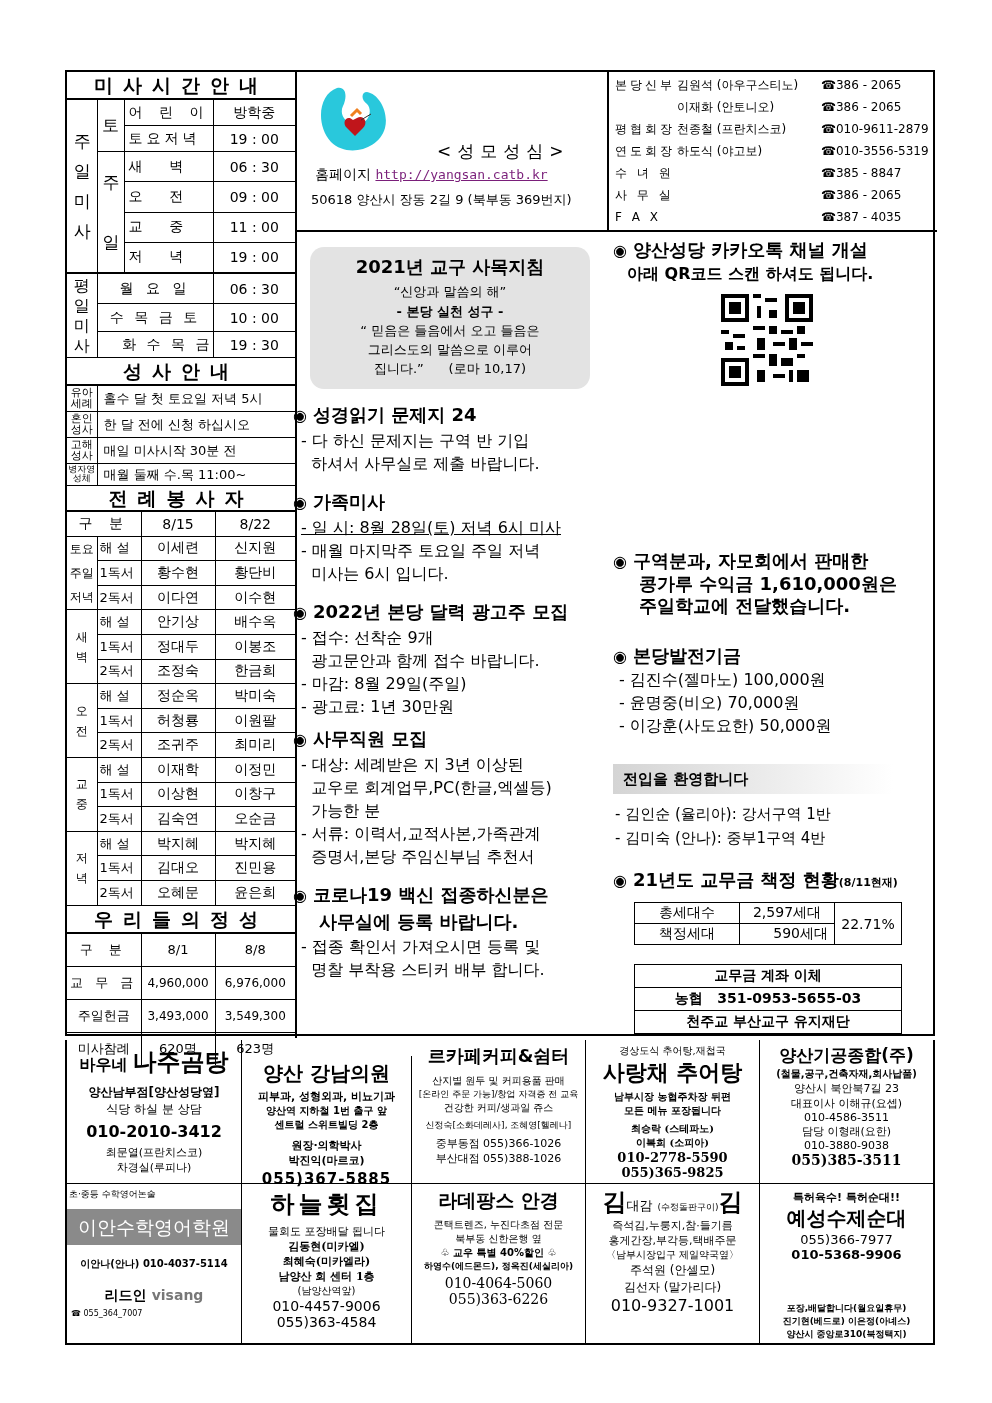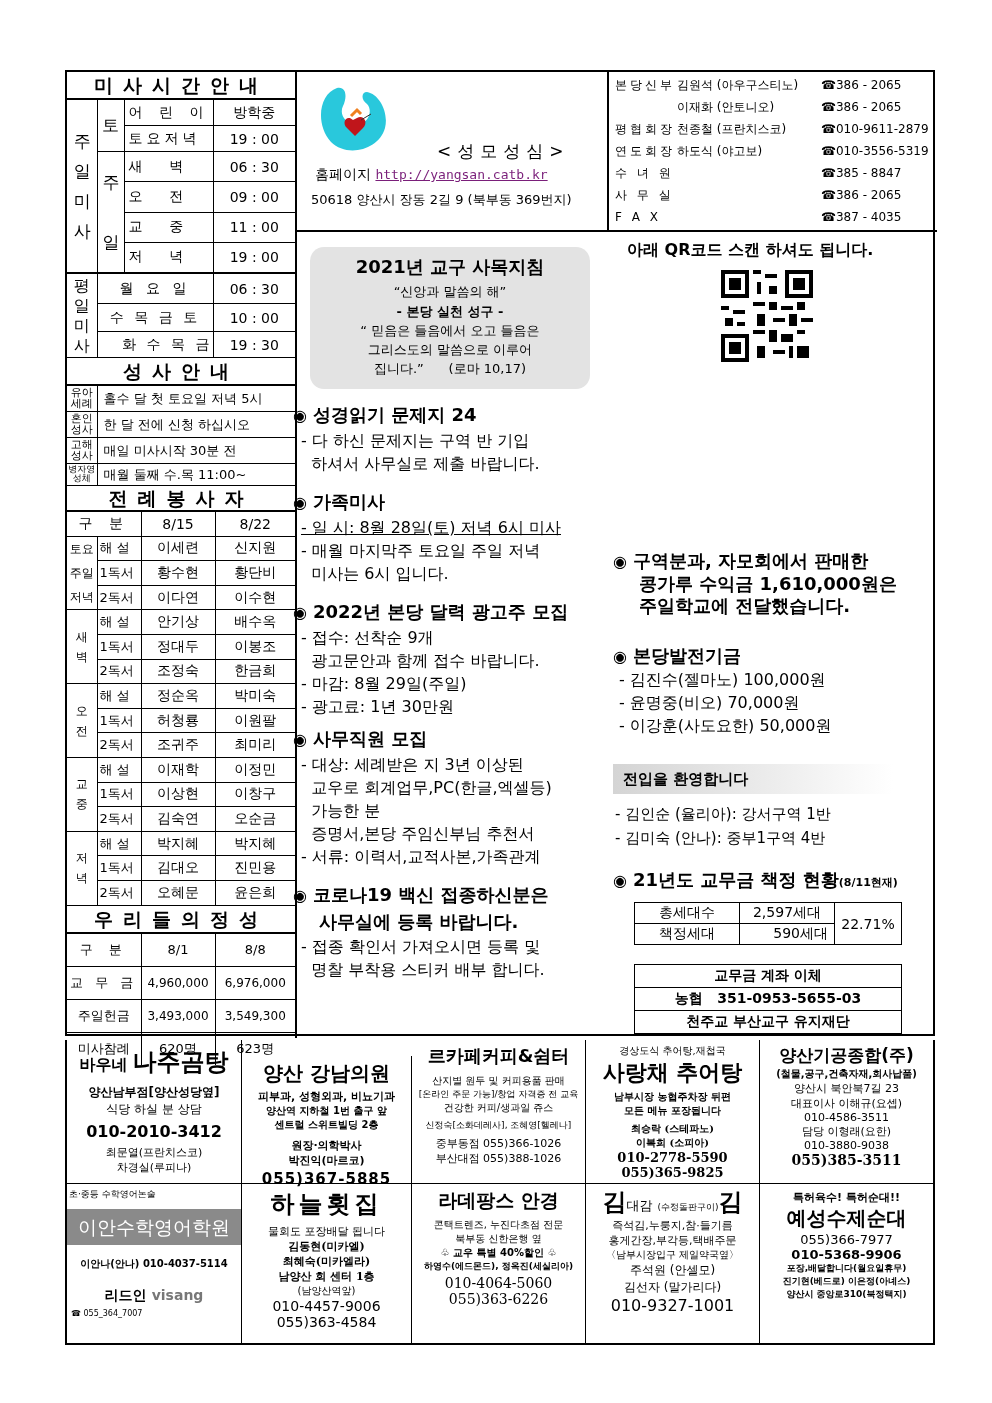--- a/index.html
+++ b/index.html
@@ -313,32 +313,33 @@
         <div class="line" style="white-space: pre; padding-left: 8px;">- 접수: 선착순 9개</div>
         <div class="line" style="white-space: pre; padding-left: 8px;">  광고문안과 함께 접수 바랍니다.</div>
         <div class="line" style="white-space: pre; padding-left: 8px;">- 마감: 8월 29일(주일)</div>
         <div class="line" style="white-space: pre; padding-left: 8px;">- 광고료: 1년 30만원</div>
       </div>
       <div style="margin-top: 8px;">
         <div class="bullet" style="line-height: 26px; white-space: nowrap;"><span class="dot">◉</span>사무직원 모집</div>
         <div class="line" style="white-space: pre; padding-left: 8px;">- 대상: 세례받은 지 3년 이상된</div>
         <div class="line" style="white-space: pre; padding-left: 8px;">  교우로 회계업무,PC(한글,엑셀등)</div>
         <div class="line" style="white-space: pre; padding-left: 8px;">  가능한 분</div>
+        <div class="line" style="white-space: pre; padding-left: 8px;">- 서류: 이력서,교적사본,가족관계</div>
         <div class="line" style="white-space: pre; padding-left: 8px;">  증명서,본당 주임신부님 추천서</div>
-        <div class="line" style="white-space: pre; padding-left: 8px;">- 서류: 이력서,교적사본,가족관계</div>
       </div>
       <div style="margin-top: 14px;">
         <div class="bullet" style="line-height: 26px; white-space: nowrap;"><span class="dot">◉</span>코로나19 백신 접종하신분은</div>
         <div class="bullet" style="line-height: 26px; white-space: nowrap; padding-left: 26px;">사무실에 등록 바랍니다.</div>
         <div class="line" style="white-space: pre; padding-left: 8px;">- 접종 확인서 가져오시면 등록 및</div>
         <div class="line" style="white-space: pre; padding-left: 8px;">  명찰 부착용 스티커 배부 합니다.</div>
       </div>
     </div>
 
   <div class="abs" style="left:546px;top:166px;width:320px;">
+    <div class="bullet" style="font-size:18px;white-space:nowrap;"><span class="dot">◉</span><span>양산성당 카카오톡 채널 개설</span></div>
     <div class="b" style="font-size:16px;padding-left:14px;line-height:24px;">아래 QR코드 스캔 하셔도 됩니다.</div>
     <div style="margin:8px 0 0 108px;width:92px;height:92px;">
       <svg width="92" height="92" viewBox="0 0 23 23" shape-rendering="crispEdges">
         <rect width="23" height="23" fill="#fff"></rect>
         <g fill="#000">
           <rect x="0" y="0" width="7" height="7"></rect>
             <rect x="1" y="1" width="5" height="5" fill="#fff"></rect>
             <rect x="2" y="2" width="3" height="3"></rect>
           <rect x="16" y="0" width="7" height="7"></rect>
             <rect x="17" y="1" width="5" height="5" fill="#fff"></rect>
@@ -506,17 +507,17 @@
     <div style="font-size:10px;">〈남부시장입구 제일약국옆〉</div>
     <div style="font-size:12px;">주석원 (안셀모)</div>
     <div style="font-size:12px;">김선자 (말가리다)</div>
     <div style="font-size:16px;">010-9327-1001</div>
   </div>
   <div class="ad" style="left:693px;top:144px;width:173px;height:159px;padding-top:6px;border-right:none;">
     <div class="b" style="font-size:11px;">특허육수! 특허순대!!</div>
     <div class="b" style="font-size:20px;">예성수제순대</div>
     <div style="font-size:13px;">055)366-7977</div>
     <div class="b" style="font-size:13px;">010-5368-9906</div>
-    <div class="b" style="font-size:9px;">포장,배달합니다(월요일휴무)</div>
+    <div class="b" style="font-size:9px;margin-top:40px;">포장,배달합니다(월요일휴무)</div>
     <div class="b" style="font-size:9px;">진기현(베드로) 이은정(아녜스)</div>
     <div class="b" style="font-size:9px;">양산시 중앙로310(북정택지)</div>
   </div>
 </div>
 
 </body></html>

